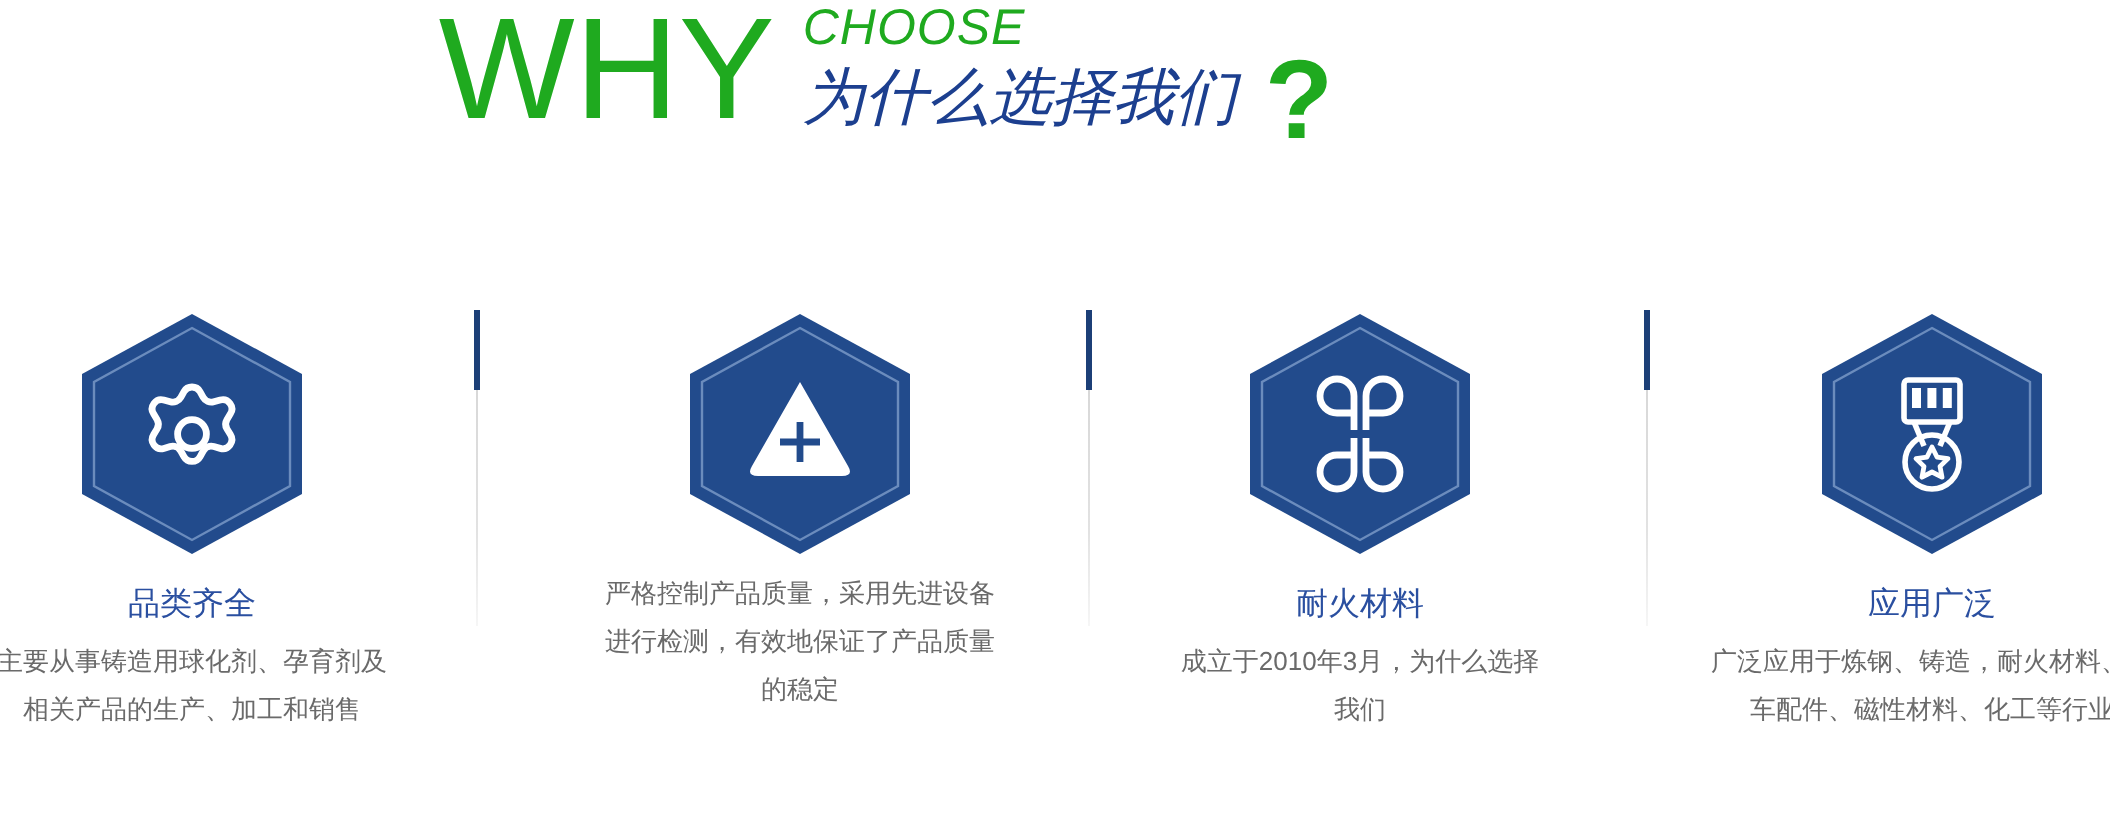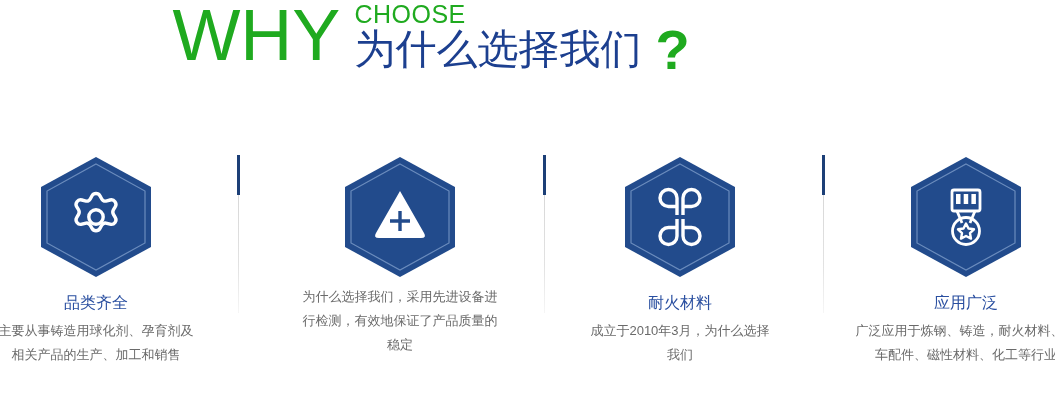--- a/index.html
+++ b/index.html
@@ -10,21 +10,21 @@
   body {
     width: 1055px; height: 416px;
     font-family: "Liberation Sans", "DejaVu Sans", sans-serif;
     overflow: hidden;
     position: relative;
   }
 
   
   .header {
     position: absolute;
-    left: 0; top: 0;
+    left: 12px; top: 0;
     width: 842px;
     height: 100px;
     display: flex;
     justify-content: center;
     align-items: flex-start;
   }
   .header-inner {
     display: flex;
     align-items: flex-start;
     transform: translateX(10px);
@@ -35,30 +35,31 @@
     font-weight: 400;
     color: #1faa1f;
     letter-spacing: 0px;
     margin-top: -2px;
   }
   .mid-block {
     display: flex;
     flex-direction: column;
     margin-left: 14px;
     margin-top: 1px;
+    font-style: italic;
   }
   .choose {
     font-size: 25px;
     line-height: 27px;
     color: #1faa1f;
     font-weight: 400;
     letter-spacing: 0.5px;
   }
   .cn-title {
-    font-size: 41px;
+    font-size: 31px;
     line-height: 38px;
     color: #1c3f8f;
     font-weight: 400;
     margin-top: 2px;
     white-space: nowrap;
   }
   .qmark {
     font-size: 56px;
     line-height: 56px;
     font-weight: 700;
@@ -178,21 +179,21 @@
 
   <div class="card card-2">
     <div class="hex-wrap">
       <svg class="hex-svg" width="118" height="124" viewBox="0 0 118 124">
         <polygon points="59,2 114,32 114,92 59,122 4,92 4,32" fill="#224b8c"></polygon>
         <polygon points="59,9 108,36 108,88 59,115 10,88 10,36" fill="none" stroke="#6b8cbd" stroke-width="1.2"></polygon>
         <path d="M59,36 L83,78 Q86,83 80,83 L38,83 Q32,83 35,78 Z" fill="#ffffff"></path>
         <path d="M59,56 L59,76 M49,66 L69,66" stroke="#224b8c" stroke-width="3.4" stroke-linecap="butt"></path>
       </svg>
     </div>
-    <div class="card-desc">为什么选择我们，采用先进设备进行检测，有效地保证了产品质量的稳定</div>
+    <div class="card-desc">严格控制产品质量，采用先进设备进行检测，有效地保证了产品质量的稳定</div>
   </div>
 
   <div class="card card-3">
     <div class="hex-wrap">
       <svg class="hex-svg" width="118" height="124" viewBox="0 0 118 124">
         <polygon points="59,2 114,32 114,92 59,122 4,92 4,32" fill="#224b8c"></polygon>
         <polygon points="59,9 108,36 108,88 59,115 10,88 10,36" fill="none" stroke="#6b8cbd" stroke-width="1.2"></polygon>
         <g fill="none" stroke="#ffffff" stroke-width="3.4" stroke-linejoin="round">
           <path d="M56,60 L56,43 a8.5,8.5 0 1 0 -8.5,8.5 L56,51.5"></path>
           <path d="M62,60 L62,43 a8.5,8.5 0 1 1 8.5,8.5 L62,51.5"></path>

